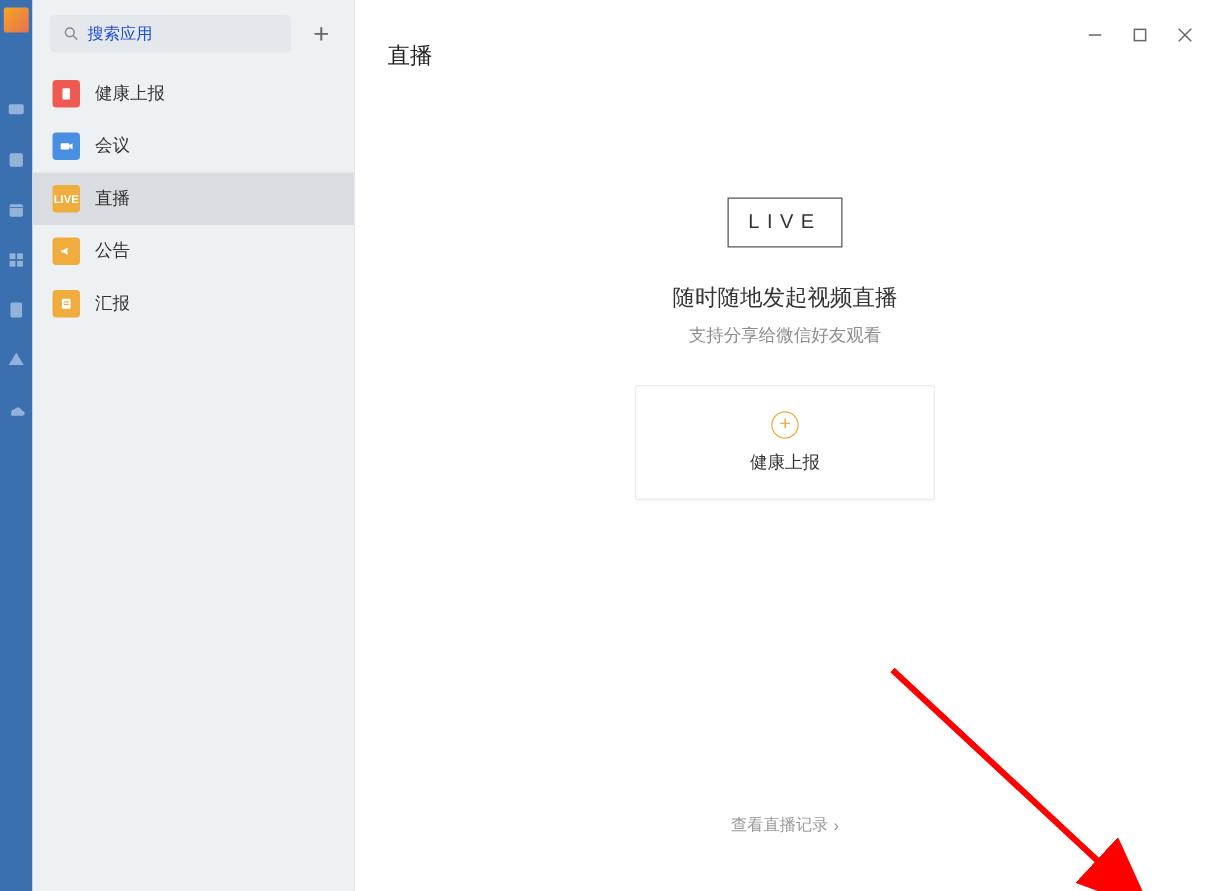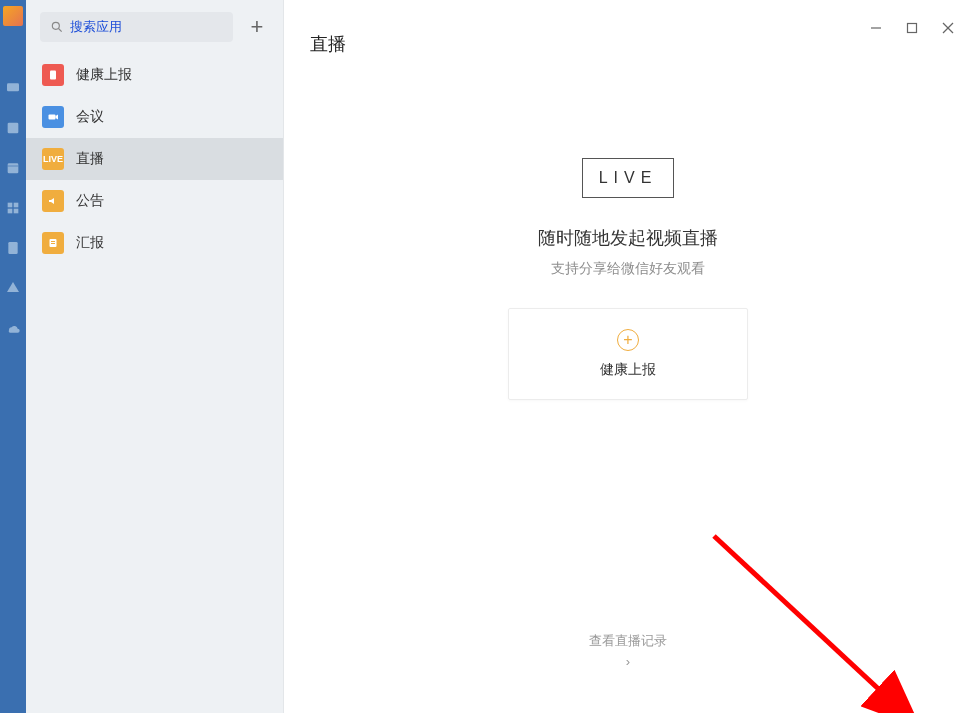--- a/index.html
+++ b/index.html
@@ -183,21 +183,20 @@
     .create-card .label { font-size: 14px; color: #333; }
     .records-link {
       position: absolute;
       bottom: 44px;
       font-size: 13px;
       color: #999;
       cursor: pointer;
       display: flex;
       align-items: center;
       gap: 4px;
-      flex-direction: column;
     }
     .arrow-annotation {
       position: absolute;
       left: 420px;
       top: 452px;
       pointer-events: none;
     }
   </style>
 </head>
 <body>

